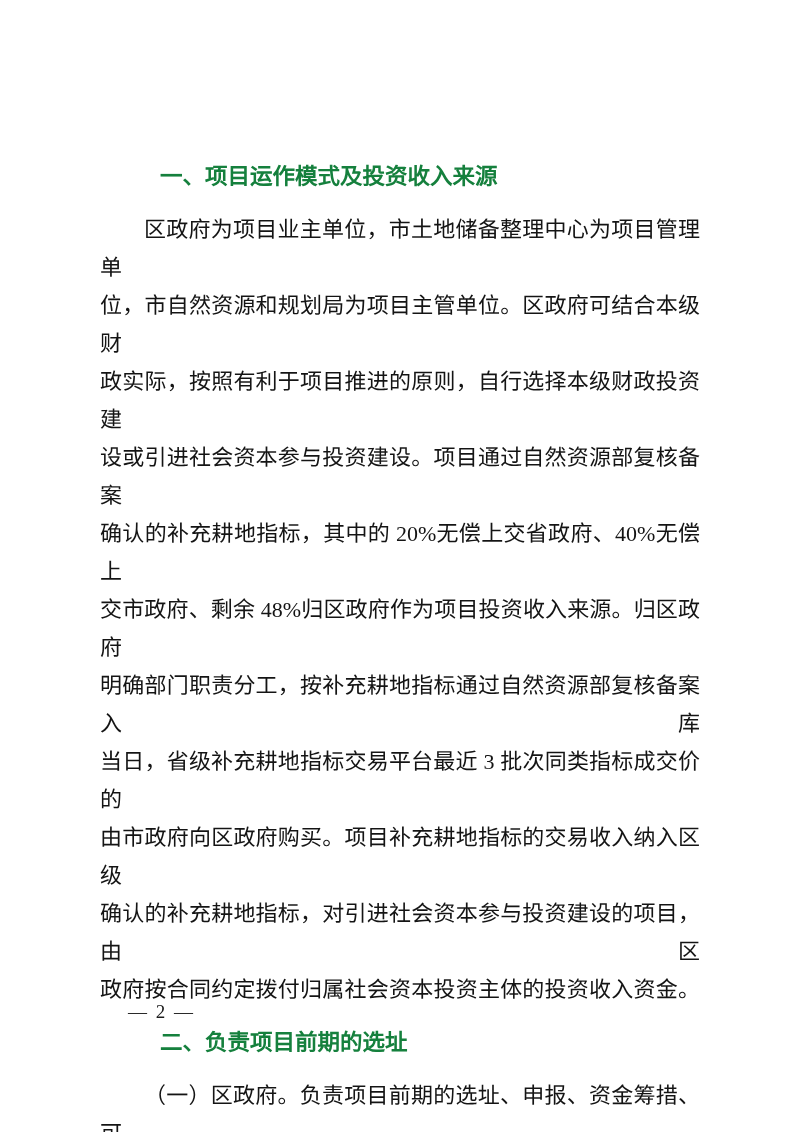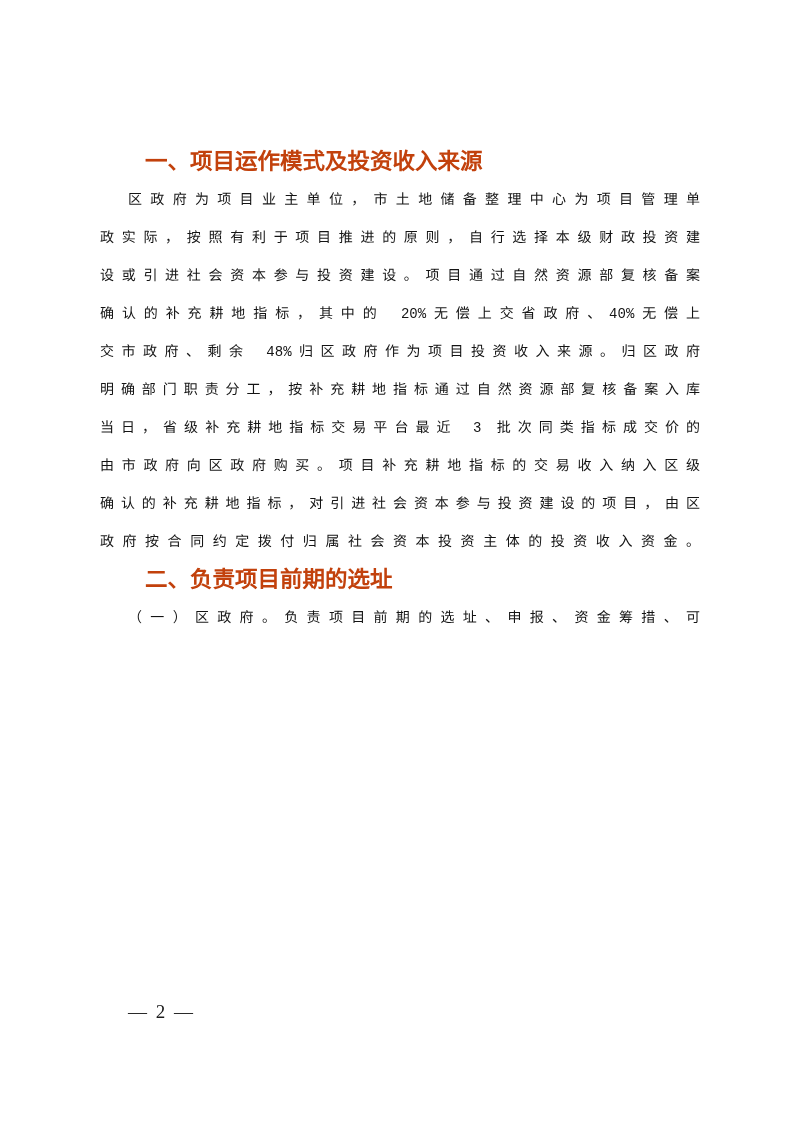--- a/index.html
+++ b/index.html
@@ -18,29 +18,29 @@
     position: absolute;
     top: 143px;
     left: 100px;
     width: 600px;
   }
   .heading {
     font-family: "Liberation Sans", "DejaVu Sans", sans-serif;
     font-weight: 700;
     font-size: 22.5px;
     line-height: 38px;
-    color: #c2410c;
-    margin: 0;
+    color: #15803d;
+    margin: 15px;
     text-indent: 2em;
     text-align: left;
     white-space: nowrap;
   }
   .line {
-    font-family: Liberation Mono, monospace;
-    font-size: 14px;
+    font-family: Liberation Serif, serif;
+    font-size: 22px;
     line-height: 38px;
     color: #141414;
     text-align: justify;
     text-align-last: justify;
   }
   .line.indent {
     text-indent: 2em;
   }
   .page-number {
     position: absolute;
@@ -53,20 +53,21 @@
     letter-spacing: 2px;
   }
 </style>
 </head>
 <body>
 
 <div class="page">
   <main class="content" id="doc-body">
       <h2 class="heading">一、项目运作模式及投资收入来源</h2>
       <div class="line indent">区政府为项目业主单位，市土地储备整理中心为项目管理单</div>
+      <div class="line">位，市自然资源和规划局为项目主管单位。区政府可结合本级财</div>
       <div class="line">政实际，按照有利于项目推进的原则，自行选择本级财政投资建</div>
       <div class="line">设或引进社会资本参与投资建设。项目通过自然资源部复核备案</div>
       <div class="line">确认的补充耕地指标，其中的 20%无偿上交省政府、40%无偿上</div>
       <div class="line">交市政府、剩余 48%归区政府作为项目投资收入来源。归区政府</div>
       <div class="line">明确部门职责分工，按补充耕地指标通过自然资源部复核备案入库</div>
       <div class="line">当日，省级补充耕地指标交易平台最近 3 批次同类指标成交价的</div>
       <div class="line">由市政府向区政府购买。项目补充耕地指标的交易收入纳入区级</div>
       <div class="line">确认的补充耕地指标，对引进社会资本参与投资建设的项目，由区</div>
       <div class="line">政府按合同约定拨付归属社会资本投资主体的投资收入资金。</div>
       <h2 class="heading">二、负责项目前期的选址</h2>

